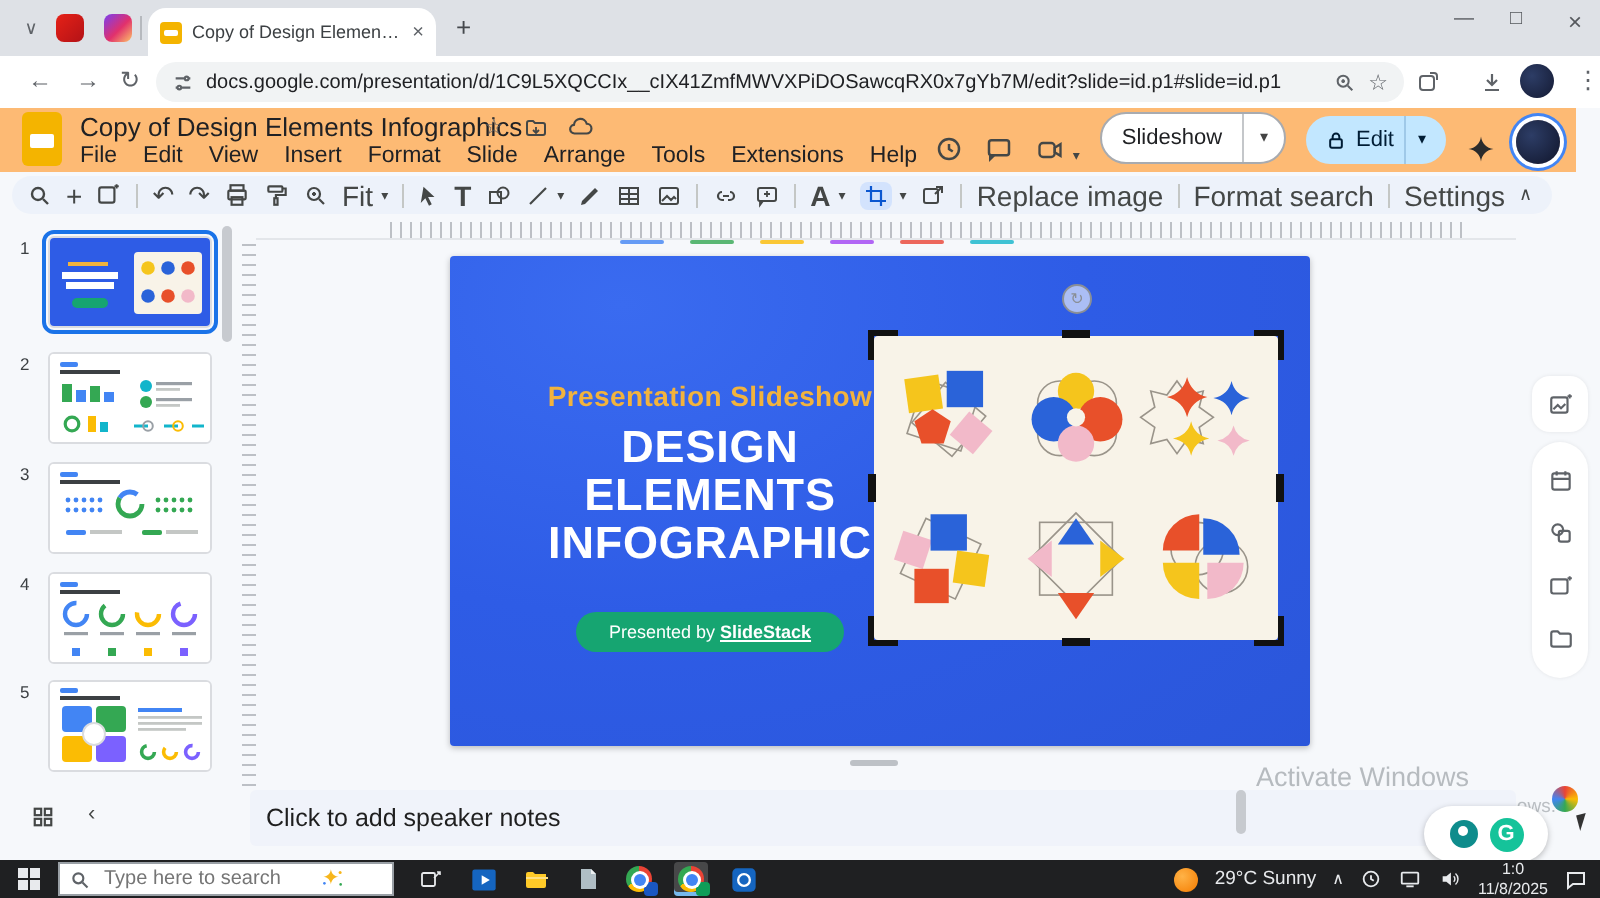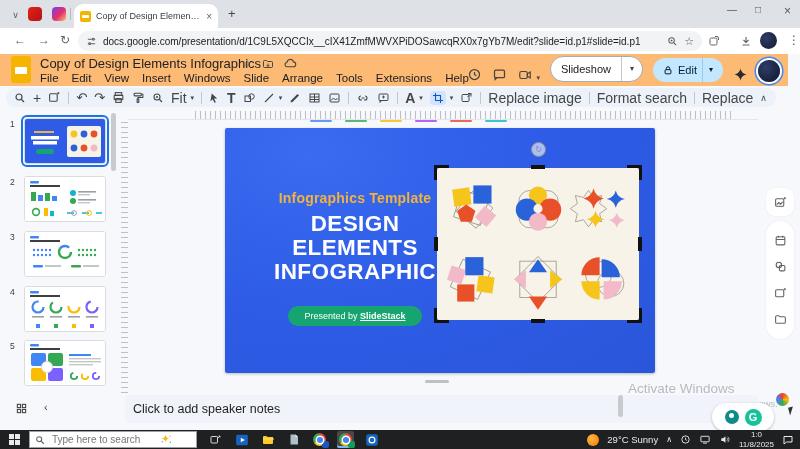--- a/index.html
+++ b/index.html
@@ -222,21 +222,21 @@
         <svg width="13" height="13" viewBox="0 0 24 24" fill="none" stroke="#444746" stroke-width="2">
           <path d="M6 18a4 4 0 01-.5-7.97A6 6 0 0117.3 9 4.5 4.5 0 0117 18z"></path>
         </svg>
       </span>
     </div>
     <nav class="menus">
       <span>File</span>
       <span>Edit</span>
       <span>View</span>
       <span>Insert</span>
-      <span>Windows</span>
+      <span>Format</span>
       <span>Slide</span>
       <span>Arrange</span>
       <span>Tools</span>
       <span>Extensions</span>
       <span>Help</span>
     </nav>
     <div class="hdr-right">
       <span class="icon">
         <svg width="15" height="15" viewBox="0 0 24 24" fill="none" stroke="#444746" stroke-width="2">
           <circle cx="12" cy="12" r="8"></circle>
@@ -379,21 +379,21 @@
       <svg width="13" height="12" viewBox="0 0 24 24" fill="none" stroke="#444746" stroke-width="2">
           <rect x="3" y="5" width="14" height="14" rx="2"></rect>
           <path d="M15 3h6v6M21 3l-7 7"></path>
         </svg>
     </span>
     <span class="tb-sep"></span>
     <span class="tb-t">Replace image</span>
     <span class="tb-sep"></span>
     <span class="tb-t">Format search</span>
     <span class="tb-sep"></span>
-    <span class="tb-t">Replace</span>
+    <span class="tb-t">Settings</span>
     <span class="tb-collapse">∧</span>
   </div>
 
   <div class="content">
 
     <div class="filmstrip">
       <div class="thumbwrap" style="top:11px;">
         <span class="thumb-num">1</span>
         <div class="thumb sel">
           <svg width="82" height="46" viewBox="0 0 82 46">
@@ -542,21 +542,21 @@
       <span class="hr-mark" style="left:150px;background:#34A853;"></span>
       <span class="hr-mark" style="left:185px;background:#FBBC04;"></span>
       <span class="hr-mark" style="left:220px;background:#A142F4;"></span>
       <span class="hr-mark" style="left:255px;background:#EA4335;"></span>
       <span class="hr-mark" style="left:290px;background:#12B5CB;"></span>
     </div>
     <div class="vruler"></div>
 
     <div class="slide">
       <div class="sl-text">
-        <div class="sl-kicker">Infographics Template</div>
+        <div class="sl-kicker">Presentation Slideshow</div>
         <div class="sl-title">
           <div>DESIGN ELEMENTS</div>
           <div>INFOGRAPHIC</div>
         </div>
         <div class="sl-badge"><span>Presented by </span><b>SlideStack</b></div>
       </div>
 
       <div class="rot-handle">↻</div>
 
       <div class="sl-image">

